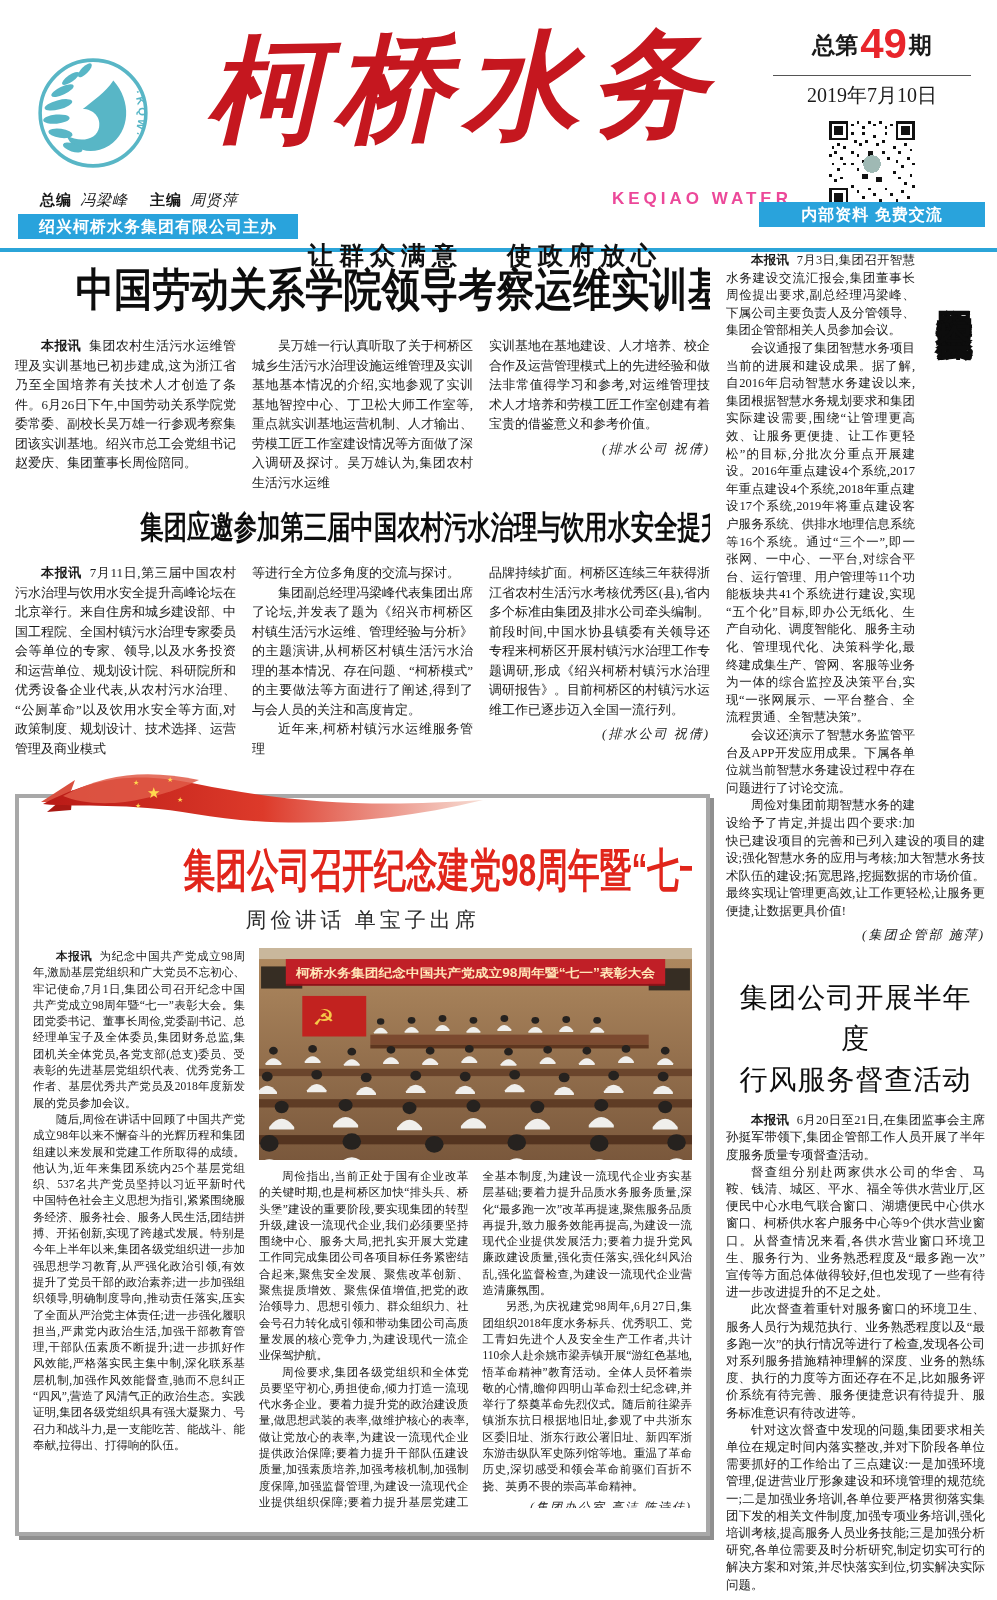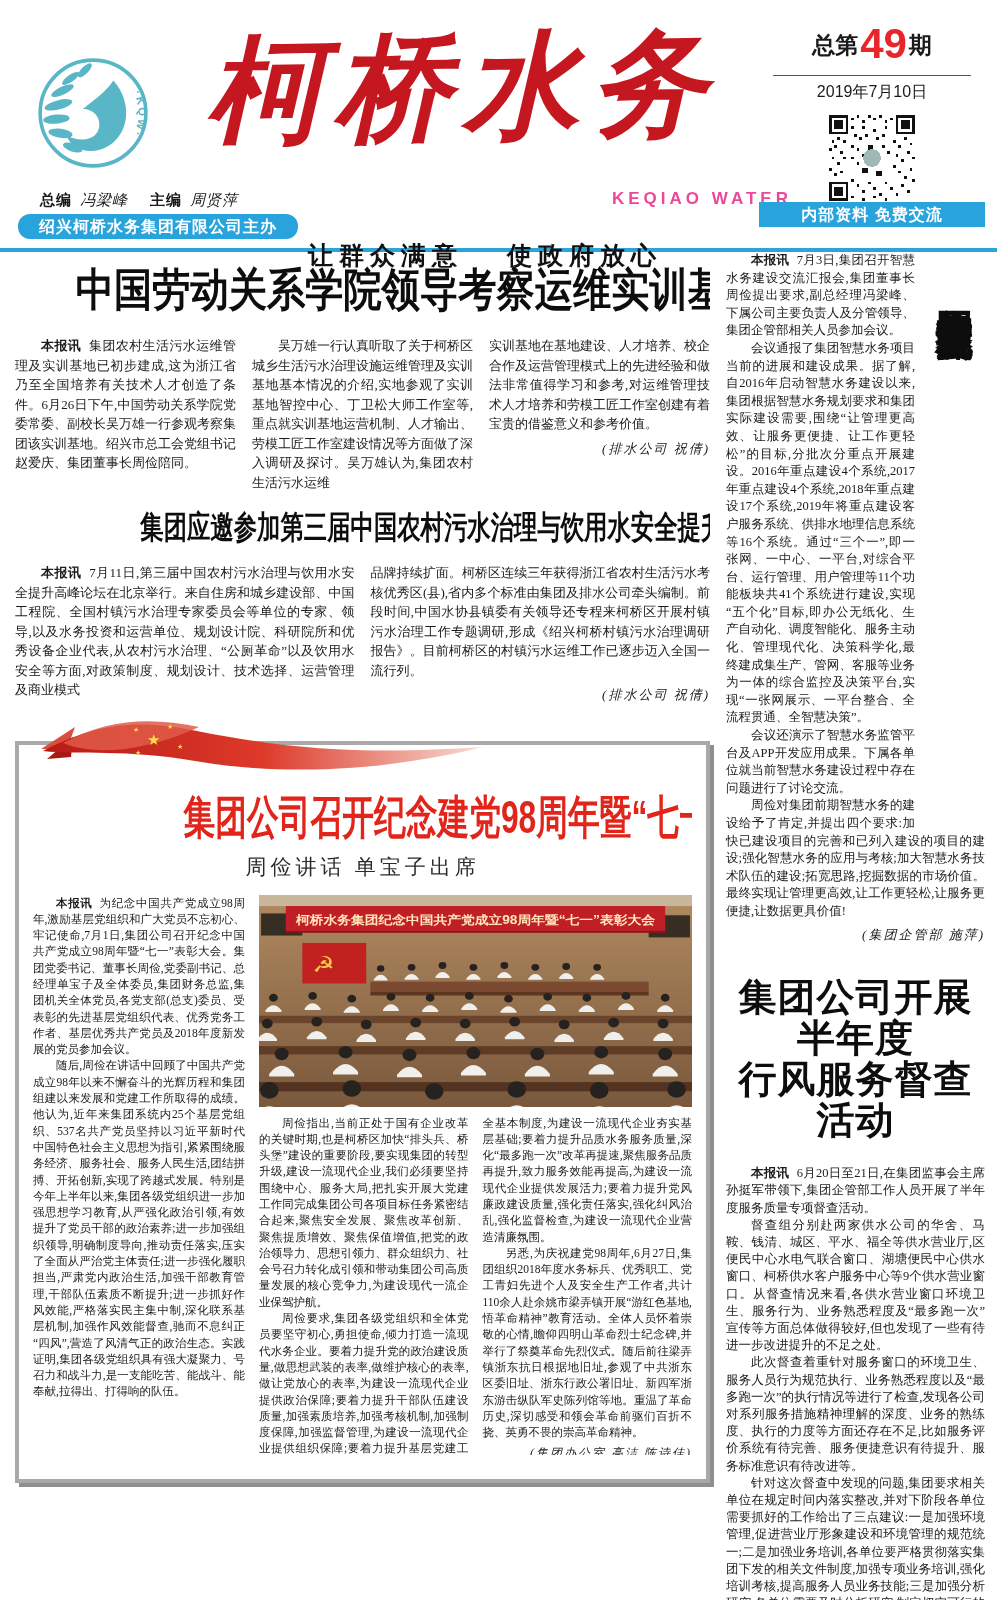--- a/index.html
+++ b/index.html
@@ -13,29 +13,29 @@
   .m-title{position:absolute;left:150px;top:14px;width:625px;text-align:center;
            font-size:116px;line-height:1.25;font-weight:bold;font-style:italic;color:#c5171f;
            letter-spacing:12px;font-family:"DejaVu Serif",serif;white-space:nowrap;transform:rotate(-1deg);}
   .editors{position:absolute;left:40px;top:191px;font-size:15px;letter-spacing:1px;}
   .editors .lbl{font-weight:bold;font-family:"Liberation Sans",sans-serif;margin-right:8px;}
   .editors .nm{font-style:italic;margin-right:22px;}
   .kw-en{position:absolute;left:612px;top:189px;font-size:17px;letter-spacing:4px;font-weight:600;
          font-family:"Liberation Sans",sans-serif;color:#ec4899;}
   .pub-band{position:absolute;left:18px;top:214px;width:280px;height:25px;background:#29a3dc;color:#fff;
             font-size:16px;font-weight:bold;text-align:center;line-height:25px;letter-spacing:1px;
-            font-family:"Liberation Sans",sans-serif;border-radius:12px;}
+            font-family:"Liberation Sans",sans-serif;}
   .slogan{position:absolute;left:308px;top:207px;font-size:25px;font-weight:900;letter-spacing:6px;
           font-family:"Liberation Sans",sans-serif;color:#111;margin-top:32px;}
   .slogan span:first-child{margin-right:44px;}
   .issue{position:absolute;right:12px;top:20px;width:226px;text-align:center;}
   .issue-line{font-size:23px;font-weight:bold;font-family:"Liberation Sans",sans-serif;}
   .issue-no{font-size:42px;color:#e8252b;vertical-align:-5px;margin:0 2px;}
   .issue-rule{border:none;border-top:1.5px solid #555;margin:7px 14px 6px;}
-  .issue-date{font-size:16px;font-family:Liberation Sans, sans-serif;}
+  .issue-date{font-size:20px;font-family:Liberation Serif, serif;}
   .qr{margin-top:9px;}
   .int-band{position:absolute;right:12px;top:202px;width:226px;height:25px;background:#29a3dc;color:#fff;
             font-size:16px;font-weight:bold;line-height:25px;text-align:center;letter-spacing:1px;
             font-family:"Liberation Sans",sans-serif;}
 
   
   .main{position:absolute;top:252px;left:15px;right:12px;bottom:6px;display:flex;gap:16px;}
   .left-main{width:695px;flex:none;}
   .sidebar{flex:1;min-width:0;}
 
@@ -68,21 +68,21 @@
   .photo{display:block;width:100%;height:212px;}
   .a3r-row{display:flex;gap:14px;margin-top:8px;}
   .a3c{flex:1;min-width:0;}
   .a3 .byline{font-size:12px;}
 
   
   .sw{font-size:12.5px;line-height:17.6px;text-align:justify;}
   .sw-vtitle{float:right;width:62px;height:534px;margin:28px 0 6px 8px;
              writing-mode:vertical-rl;text-orientation:upright;font-size:37px;line-height:62px;
              font-weight:900;font-family:"Liberation Sans","DejaVu Sans",sans-serif;color:#0d0d0d;letter-spacing:1px;}
-  .insp-h{margin:34px 0 24px;text-align:center;font-size:38px;line-height:41px;font-weight:700;
+  .insp-h{margin:34px 0 12px;text-align:center;font-size:28px;line-height:41px;font-weight:400;
           font-family:"Liberation Sans","DejaVu Sans",sans-serif;color:#0d0d0d;letter-spacing:1px;}
   .insp{font-size:12.5px;line-height:17.2px;text-align:justify;}
 </style>
 </head>
 <body>
 
 <div class="page">
 
   <div class="masthead">
     <svg class="logo" viewBox="0 0 120 120">
@@ -172,20 +172,25 @@
         </div>
       </div>
 
       <div class="a2">
         <div class="hwrap a2-h"><span class="hl">集团应邀参加第三届中国农村污水治理与饮用水安全提升高峰论坛</span></div>
         <div class="row3">
           <div class="c">
             <p class="bp"><span class="lead">本报讯</span><span>7月11日,第三届中国农村污水治理与饮用水安全提升高峰论坛在北京举行。来自住房和城乡建设部、中国工程院、全国村镇污水治理专家委员会等单位的专家、领导,以及水务投资和运营单位、规划设计院、科研院所和优秀设备企业代表,从农村污水治理、“公厕革命”以及饮用水安全等方面,对政策制度、规划设计、技术选择、运营管理及商业模式</span></p>
           </div>
           <div class="c">
+            <p class="bp cont">等进行全方位多角度的交流与探讨。</p>
+            <p class="bp">集团副总经理冯梁峰代表集团出席了论坛,并发表了题为《绍兴市柯桥区村镇生活污水运维、管理经验与分析》的主题演讲,从柯桥区村镇生活污水治理的基本情况、存在问题、“柯桥模式”的主要做法等方面进行了阐述,得到了与会人员的关注和高度肯定。</p>
+            <p class="bp">近年来,柯桥村镇污水运维服务管理</p>
+          </div>
+          <div class="c">
             <p class="bp cont">品牌持续扩面。柯桥区连续三年获得浙江省农村生活污水考核优秀区(县),省内多个标准由集团及排水公司牵头编制。前段时间,中国水协县镇委有关领导还专程来柯桥区开展村镇污水治理工作专题调研,形成《绍兴柯桥村镇污水治理调研报告》。目前柯桥区的村镇污水运维工作已逐步迈入全国一流行列。</p>
             <div class="byline">(排水公司  祝倩)</div>
           </div>
         </div>
       </div>
 
       <div class="a3box a3">
         <svg class="flagdec" viewBox="0 0 470 86">
           <defs>
             <linearGradient id="fg" x1="0" y1="0" x2="1" y2="0">

